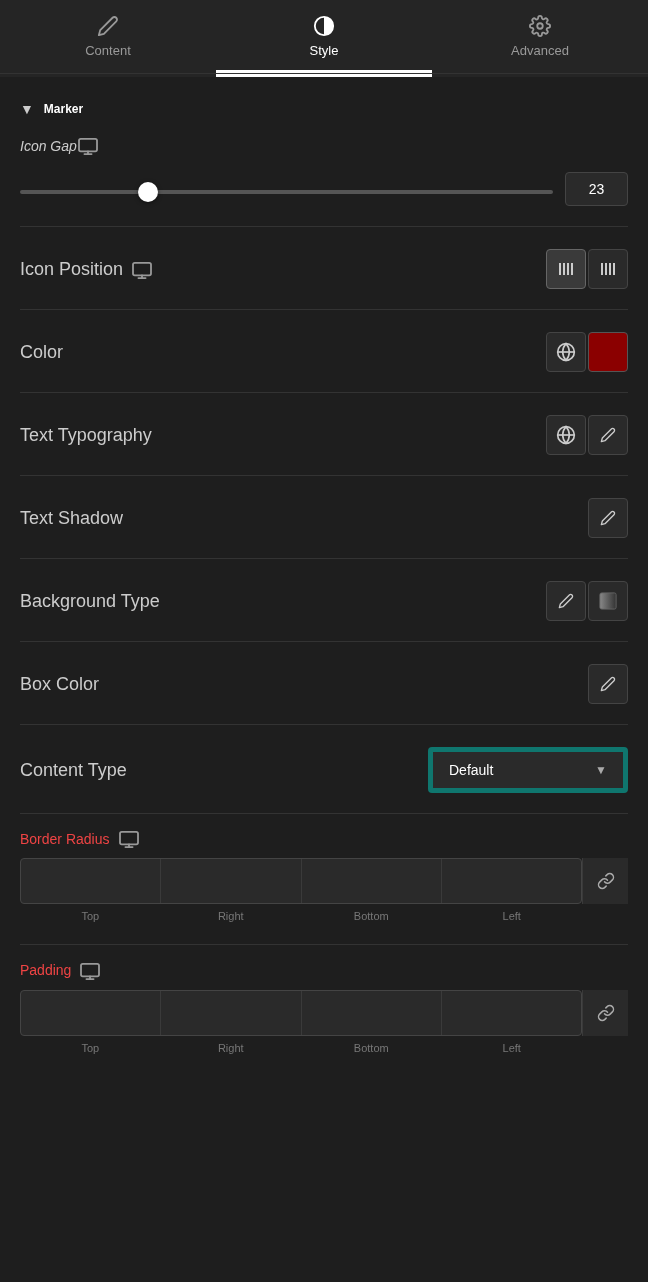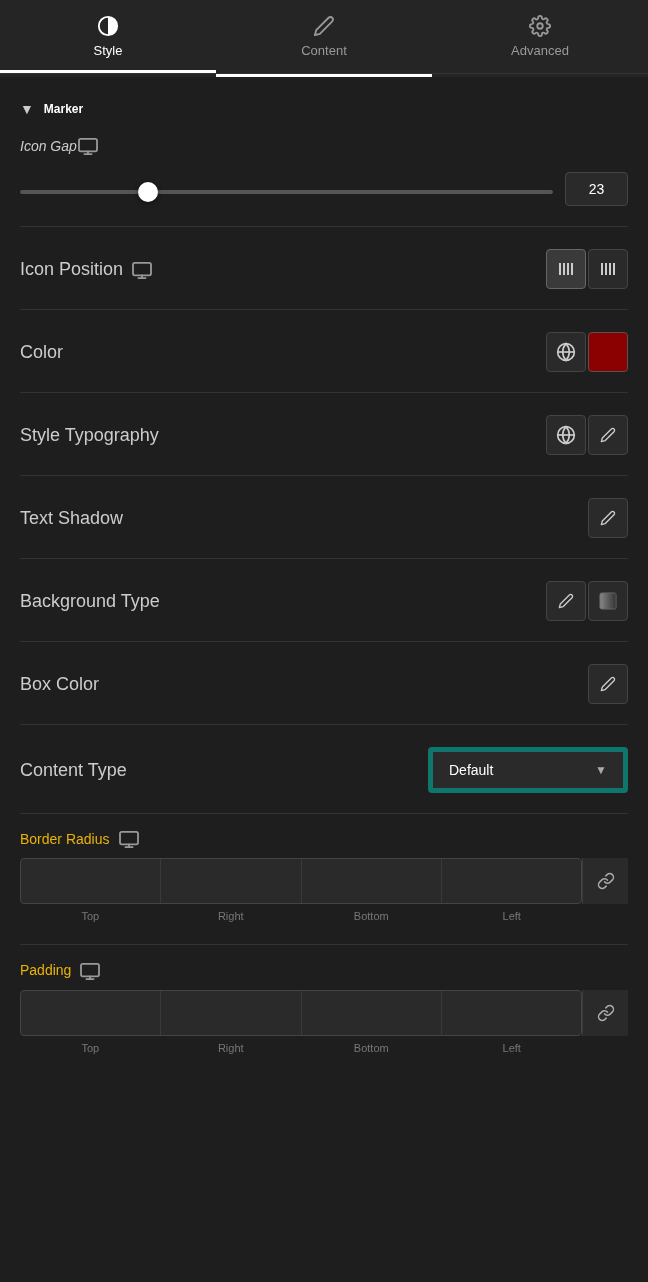--- a/index.html
+++ b/index.html
@@ -207,21 +207,21 @@
     
     .quad-input-section {
       margin-bottom: 20px;
     }
 
     .quad-input-header {
       display: flex;
       align-items: center;
       gap: 8px;
       margin-bottom: 10px;
-      color: #eab308;
+      color: #ef4444;
     }
 
     .quad-inputs {
       display: flex;
       background: #2a2a2a;
       border: 1px solid #444;
       border-radius: 4px;
       overflow: hidden;
     }
 
@@ -285,42 +285,42 @@
 
     .section-arrow { color: #ccc; }
 
     
     svg { display: inline-block; vertical-align: middle; }
   </style>
 </head>
 <body>
 
 <div class="tab-bar">
+  <div class="tab-item">
+    <span class="tab-icon">
+      <svg width="22" height="22" viewBox="0 0 24 24" fill="none" stroke="#999" stroke-width="2" stroke-linecap="round" stroke-linejoin="round">
+        <path d="M17 3a2.828 2.828 0 1 1 4 4L7.5 20.5 2 22l1.5-5.5L17 3z"></path>
+      </svg>
+    </span>
+    <span>Content</span>
+  </div>
+
   <div class="tab-item active">
     <span class="tab-icon">
       <svg width="22" height="22" viewBox="0 0 24 24" fill="none" stroke-width="2">
         <circle cx="12" cy="12" r="10" stroke="#fff"></circle>
         <path d="M12 2 A10 10 0 0 1 12 22 Z" fill="#fff"></path>
       </svg>
     </span>
     <span>Style</span>
   </div>
 
   <div class="tab-item">
     <span class="tab-icon">
       <svg width="22" height="22" viewBox="0 0 24 24" fill="none" stroke="#999" stroke-width="2" stroke-linecap="round" stroke-linejoin="round">
-        <path d="M17 3a2.828 2.828 0 1 1 4 4L7.5 20.5 2 22l1.5-5.5L17 3z"></path>
-      </svg>
-    </span>
-    <span>Content</span>
-  </div>
-
-  <div class="tab-item">
-    <span class="tab-icon">
-      <svg width="22" height="22" viewBox="0 0 24 24" fill="none" stroke="#999" stroke-width="2" stroke-linecap="round" stroke-linejoin="round">
         <circle cx="12" cy="12" r="3"></circle>
         <path d="M19.4 15a1.65 1.65 0 0 0 .33 1.82l.06.06a2 2 0 0 1-2.83 2.83l-.06-.06a1.65 1.65 0 0 0-1.82-.33 1.65 1.65 0 0 0-1 1.51V21a2 2 0 0 1-4 0v-.09A1.65 1.65 0 0 0 9 19.4a1.65 1.65 0 0 0-1.82.33l-.06.06a2 2 0 0 1-2.83-2.83l.06-.06A1.65 1.65 0 0 0 4.68 15a1.65 1.65 0 0 0-1.51-1H3a2 2 0 0 1 0-4h.09A1.65 1.65 0 0 0 4.6 9a1.65 1.65 0 0 0-.33-1.82l-.06-.06a2 2 0 0 1 2.83-2.83l.06.06A1.65 1.65 0 0 0 9 4.68a1.65 1.65 0 0 0 1-1.51V3a2 2 0 0 1 4 0v.09a1.65 1.65 0 0 0 1 1.51 1.65 1.65 0 0 0 1.82-.33l.06-.06a2 2 0 0 1 2.83 2.83l-.06.06A1.65 1.65 0 0 0 19.4 9a1.65 1.65 0 0 0 1.51 1H21a2 2 0 0 1 0 4h-.09a1.65 1.65 0 0 0-1.51 1z"></path>
       </svg>
     </span>
     <span>Advanced</span>
   </div>
 </div>
 
 <div style="height:3px; background:#252525; position:relative;">
   <div style="position:absolute; left:33.33%; width:33.33%; height:3px; background:#fff;"></div>
@@ -400,21 +400,21 @@
         </svg>
       </button>
       <div class="color-swatch" style="background-color:#8B0000; width:40px; height:40px; border-radius:4px; border:1px solid #555; cursor:pointer;"></div>
     </div>
   </div>
 
   <div class="divider"></div>
 
   <div class="field-row">
     <div class="field-label">
-      <span>Style Typography</span>
+      <span>Text Typography</span>
     </div>
     <div class="btn-group">
       <button class="globe-btn">
         <svg width="20" height="20" viewBox="0 0 24 24" fill="none" stroke="#ccc" stroke-width="2">
           <circle cx="12" cy="12" r="10"></circle>
           <line x1="2" y1="12" x2="22" y2="12"></line>
           <path d="M12 2a15.3 15.3 0 0 1 4 10 15.3 15.3 0 0 1-4 10 15.3 15.3 0 0 1-4-10 15.3 15.3 0 0 1 4-10z"></path>
         </svg>
       </button>
       <button class="btn-icon">

